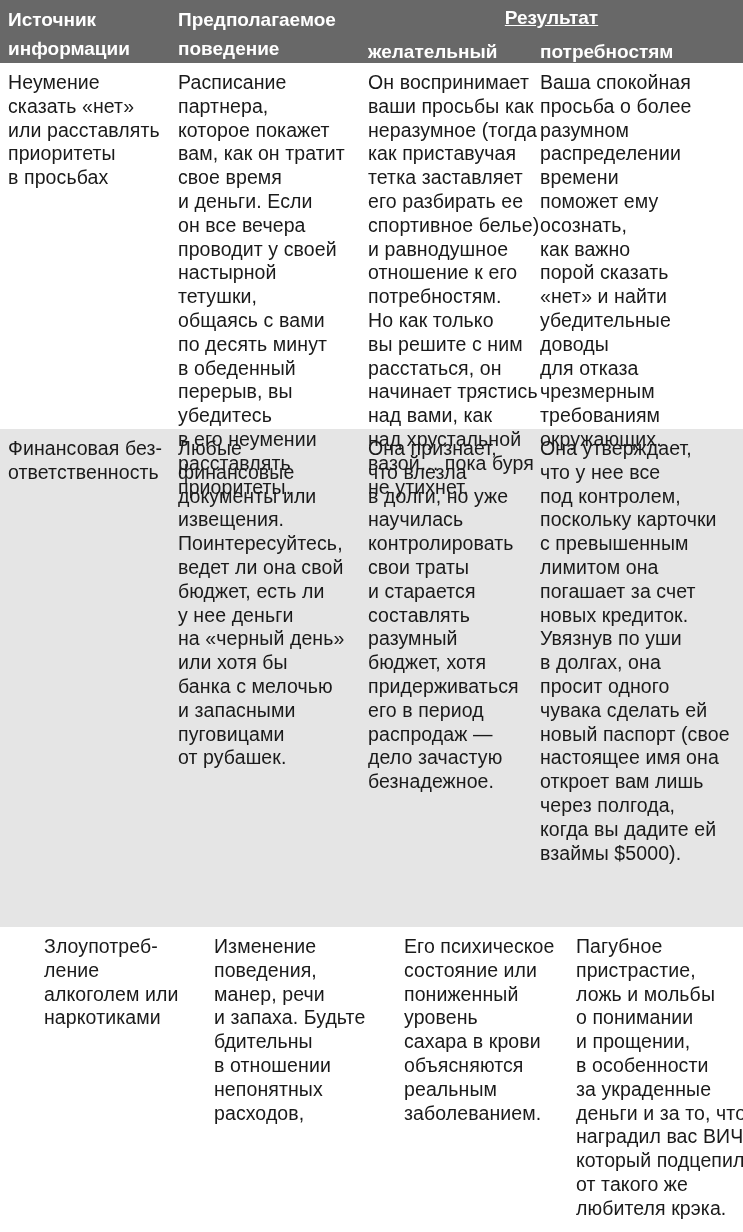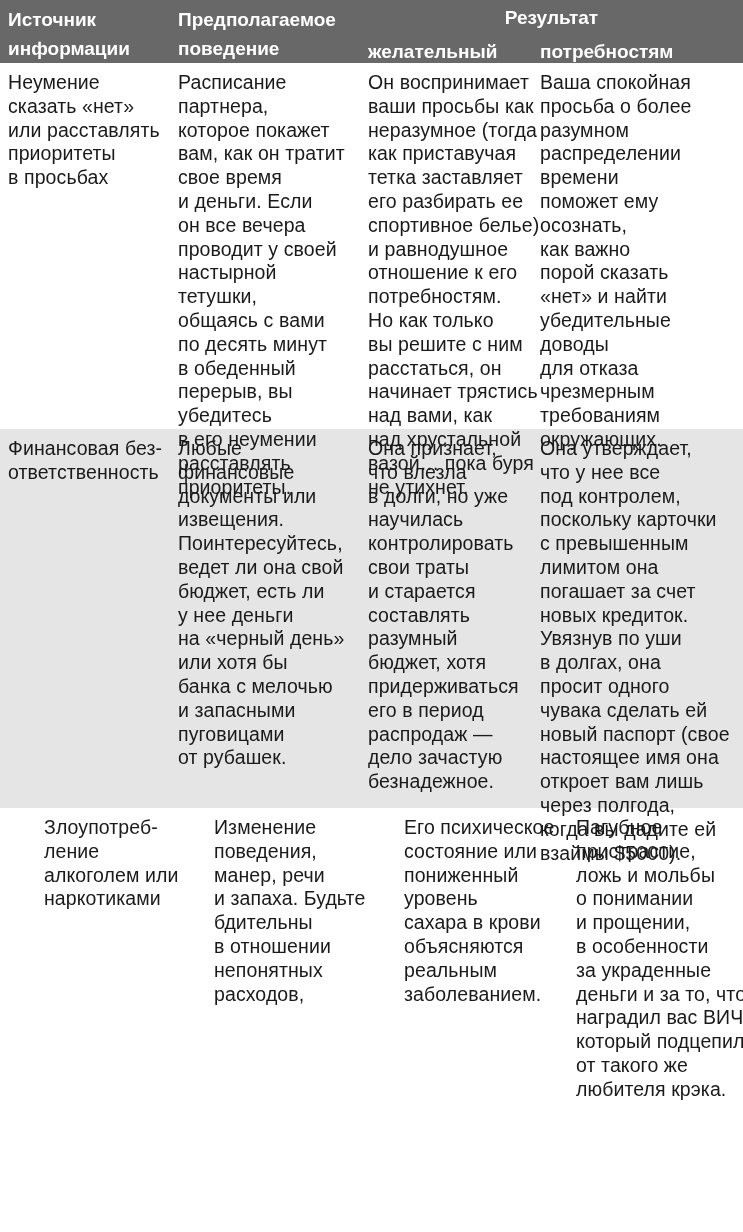--- a/index.html
+++ b/index.html
@@ -32,37 +32,38 @@
     padding:5px 0 0 8px;
     line-height:29px;
     white-space:pre;
   }
   .result-group{display:flex;flex-direction:column;}
   .result-title{
     text-align:center;
     padding-top:7px;
     line-height:21px;
     white-space:pre;
+    text-decoration:underline;
   }
   .result-sub{
     display:grid;
     grid-template-columns:172px 211px;
     margin-top:13px;
   }
   .result-sub .sub{padding-left:8px;white-space:pre;line-height:21px;}
   
   .row{
     box-sizing:border-box;
     display:grid;
     grid-template-columns:170px 190px 172px 211px;
     padding-top:8px;
     width:743px;
   }
   .row-1{height:366px;background:#ffffff;}
-  .row-2{height:379px;background:var(--row-alt-bg);}
+  .row-2{height:498px;background:var(--row-alt-bg);}
   .row-3{height:356px;background:#ffffff;margin-left:36px;}
   .cell{
     padding-left:8px;
     font-size:19.5px;
     line-height:23.8px;
     white-space:pre;
     letter-spacing:0.1px;
   }
 </style>
 </head>

